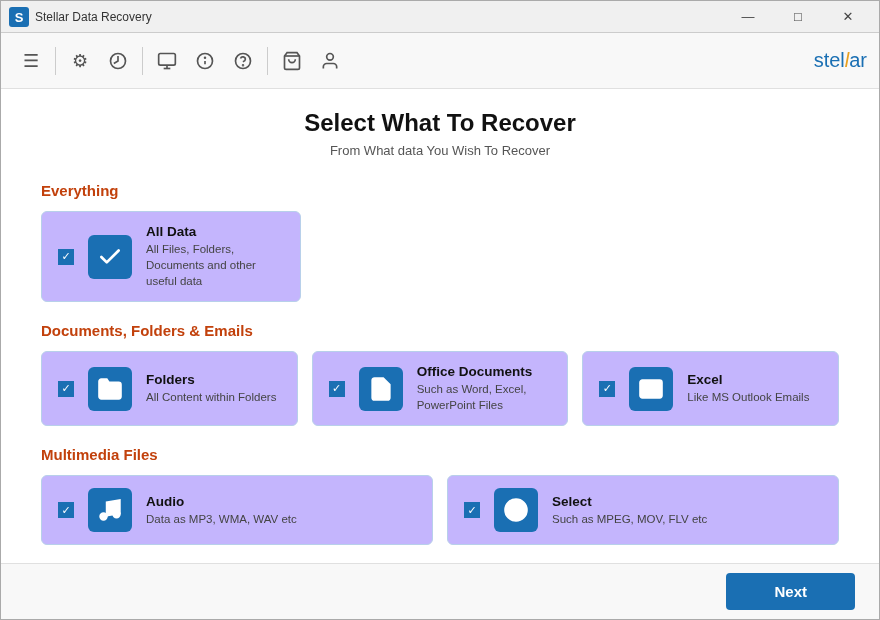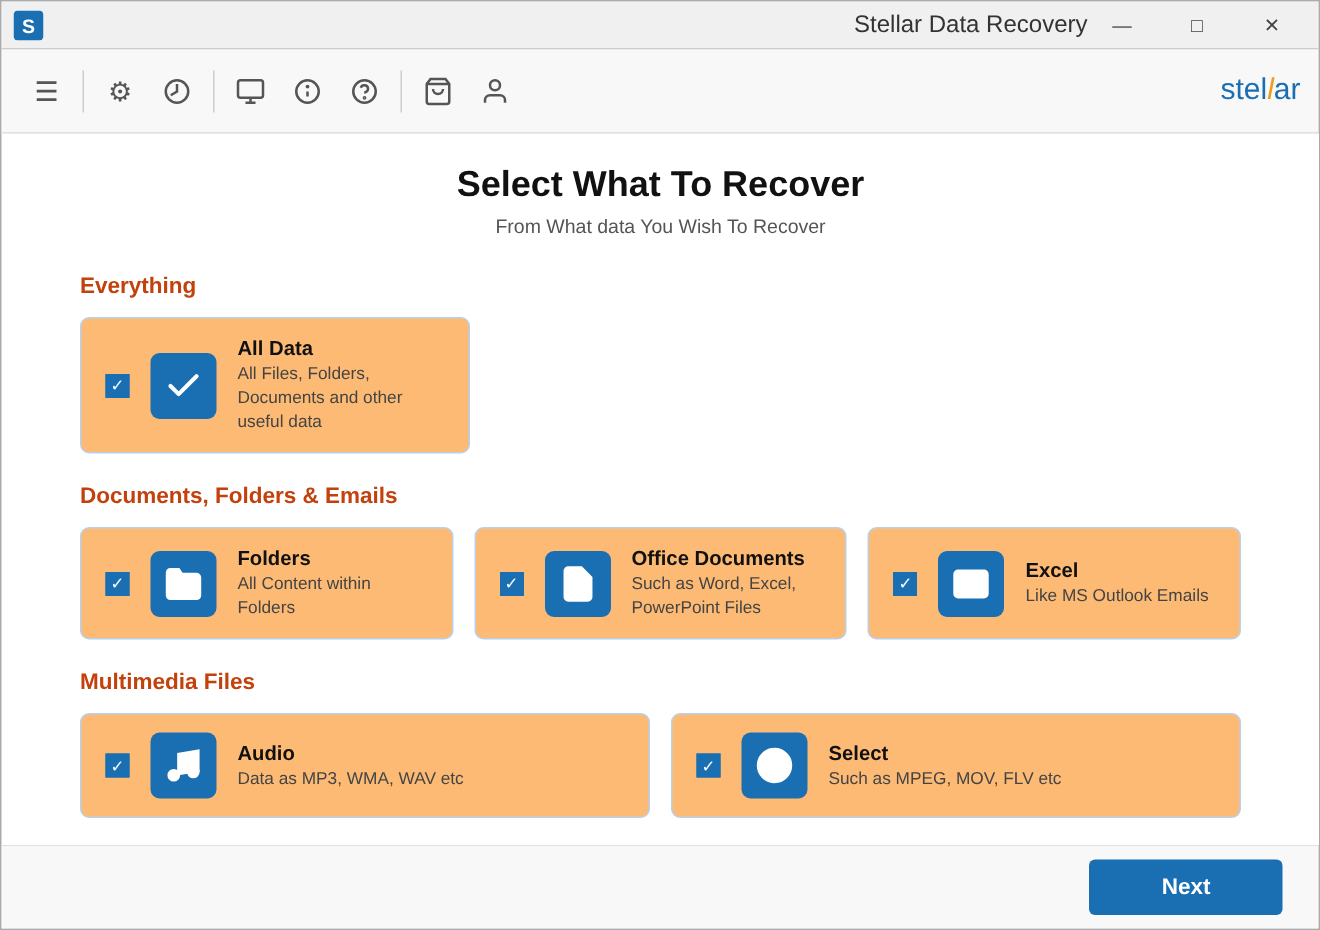--- a/index.html
+++ b/index.html
@@ -25,22 +25,22 @@
       border-bottom: 1px solid #ccc;
       user-select: none;
     }
     .title-bar-icon {
       width: 20px;
       height: 20px;
       margin-right: 6px;
     }
     .title-bar-title {
       flex: 1;
-      text-align: right;
-      font-size: 16px;
+      text-align: left;
+      font-size: 12px;
       color: #333;
     }
     .title-bar-controls {
       display: flex;
       gap: 4px;
     }
     .title-btn {
       width: 46px;
       height: 32px;
       border: none;
@@ -84,21 +84,21 @@
       margin-left: auto;
       font-size: 20px;
       font-weight: normal;
       color: #1a6fb3;
       letter-spacing: 0;
     }
 
     
     .main {
       flex: 1;
-      padding: 20px 52px;
+      padding: 20px 40px;
       overflow-y: auto;
       background: #fff;
     }
 
     .page-title {
       text-align: center;
       font-size: 24px;
       font-weight: 600;
       color: #111;
       margin-bottom: 6px;
@@ -121,21 +121,21 @@
       display: flex;
       gap: 14px;
       margin-bottom: 20px;
     }
 
     .card {
       display: flex;
       align-items: center;
       border: 1.5px solid #b8d0ea;
       border-radius: 6px;
-      background: #fdba74;
+      background: #c4b5fd;
       padding: 12px 16px;
       flex: 1;
       gap: 14px;
       cursor: pointer;
       min-height: 70px;
     }
     .card.wide { flex: 0 0 260px; max-width: 260px; }
     .card-checkbox {
       width: 16px;
       height: 16px;

